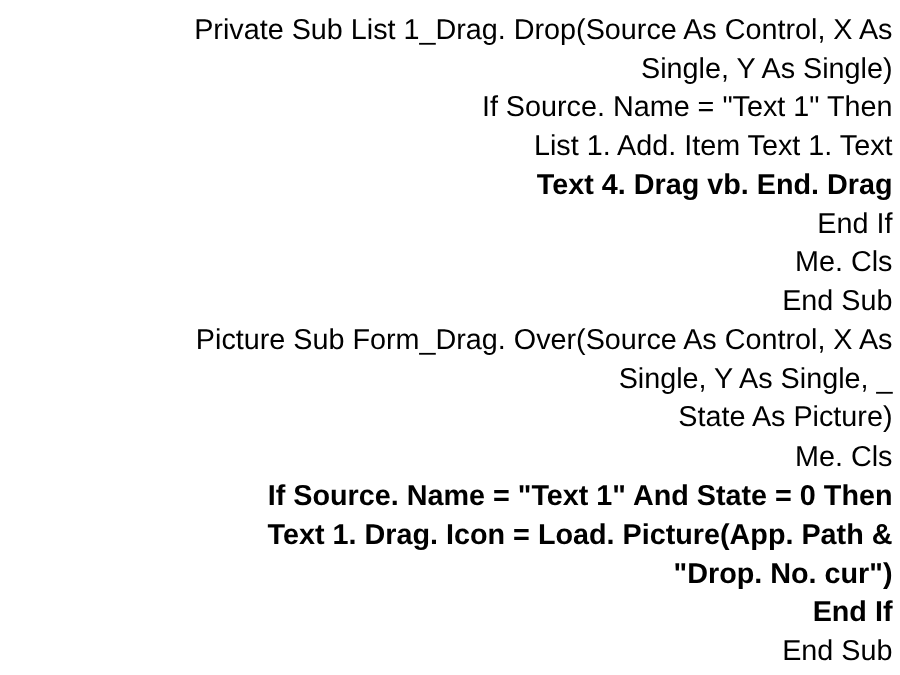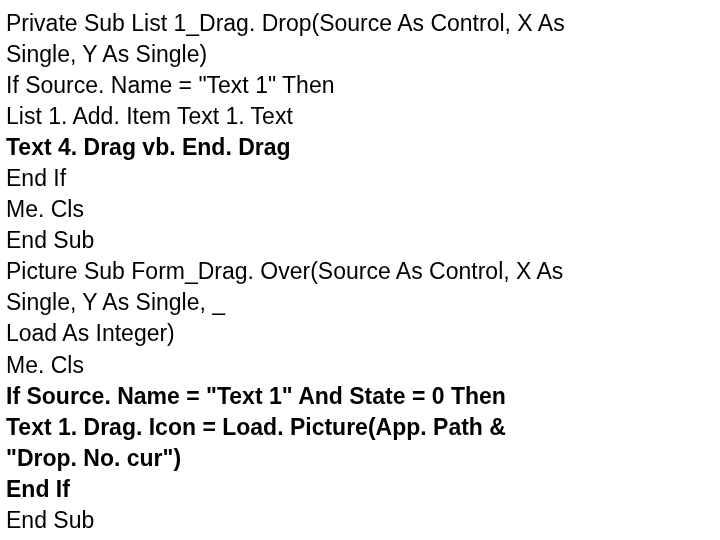--- a/index.html
+++ b/index.html
@@ -6,35 +6,35 @@
   body {
     background: #fff;
     width: 720px;
     height: 540px;
     font-family: Arial, Helvetica, sans-serif;
     font-size: 23px;
     color: #000;
     padding: 8px 6px;
     line-height: 1.35;
   }
-  .line { display: block; }
+  .line { display: block; text-align: right; }
   .bold { font-weight: 700; }
 </style>
 </head>
 <body>
 
 <span class="line">Private Sub List 1_Drag. Drop(Source As Control, X As</span>
 <span class="line">Single, Y As Single)</span>
 <span class="line">If Source. Name = "Text 1" Then</span>
 <span class="line">List 1. Add. Item Text 1. Text</span>
 <span class="line bold">Text 4. Drag vb. End. Drag</span>
 <span class="line">End If</span>
 <span class="line">Me. Cls</span>
 <span class="line">End Sub</span>
 <span class="line">Picture Sub Form_Drag. Over(Source As Control, X As</span>
 <span class="line">Single, Y As Single, _</span>
-<span class="line">Load As Integer)</span>
+<span class="line">State As Picture)</span>
 <span class="line">Me. Cls</span>
 <span class="line bold">If Source. Name = "Text 1" And State = 0 Then</span>
 <span class="line bold">Text 1. Drag. Icon = Load. Picture(App. Path &amp;</span>
 <span class="line bold">"Drop. No. cur")</span>
 <span class="line bold">End If</span>
 <span class="line">End Sub</span>
 
 </body></html>

